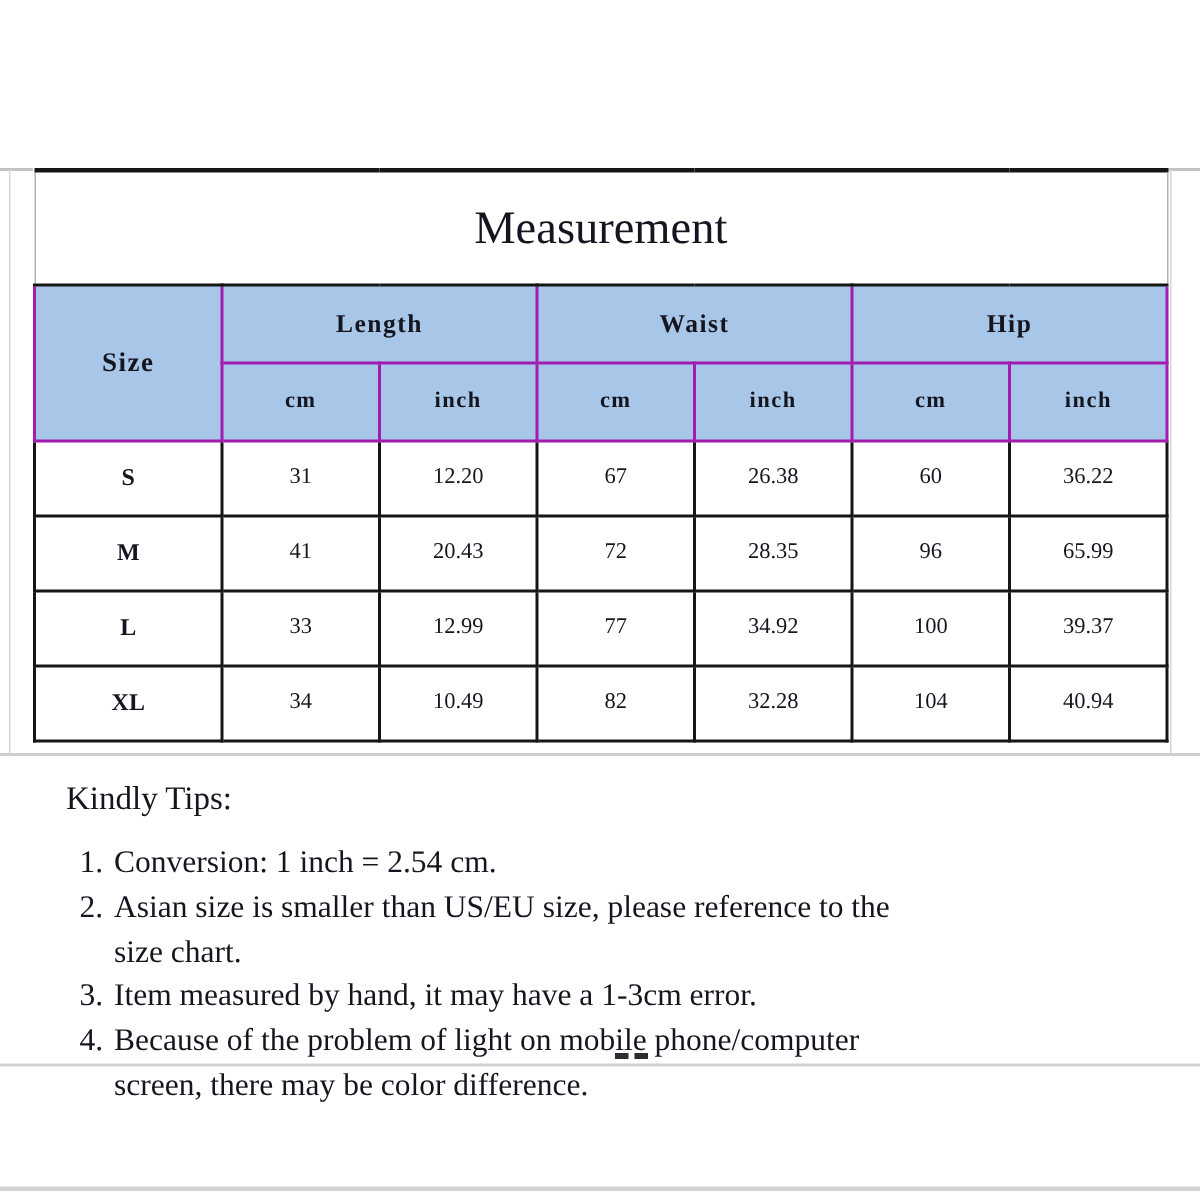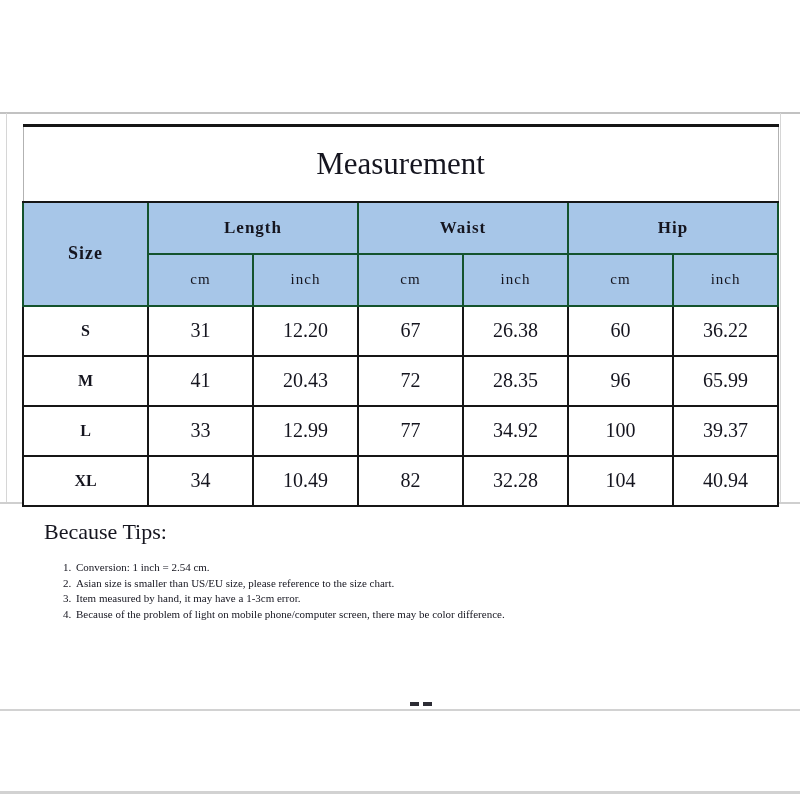--- a/index.html
+++ b/index.html
@@ -15,63 +15,63 @@
   .frame-bottom  { top: 791px; height: 3px; background: #d2d2d2; }
   .frame-left  { left: 6px;  top: 113px; height: 390px; }
   .frame-right { left: 780px; top: 113px; height: 390px; }
 
   .dash { position: absolute; top: 702px; height: 4px; width: 9px; background: #2c2c34; }
   .dash-left  { left: 410px; }
   .dash-right { left: 423px; }
 
   
   table.size-chart {
-    position: absolute; left: 22px; top: 124px;
+    position: absolute; left: 22px; top: 112px;
     width: 756px; border-collapse: collapse; table-layout: fixed;
     background: #ffffff;
   }
   .size-chart col.c-size { width: 125px; }
   .size-chart col.c-val  { width: 105px; }
 
   .size-chart td, .size-chart th { text-align: center; vertical-align: middle; }
 
   .row-title td {
     height: 76px;
     border-top: 3px solid #161616;
     border-bottom: 2px solid #161616;
     border-left: 1px solid #b2b2b2;
     border-right: 1px solid #b2b2b2;
     font-size: 31px; font-weight: normal;
     background: #ffffff;
   }
   .blue-cell {
     background: var(--hdr-bg, #a7c6e8);
-    border: 2px solid #14532d;
+    border: 2px solid #a21caf;
   }
   .row-group th { height: 52px; font-size: 17px; font-weight: bold; letter-spacing: 1px; }
-  .row-units th { height: 52px; font-size: 15px; font-weight: normal; letter-spacing: 1px; }
+  .row-units th { height: 52px; font-size: 15px; font-weight: bold; letter-spacing: 1px; }
   th.size-head { font-size: 18px; font-weight: bold; }
 
   .row-data td {
     height: 50px; border: 2px solid #161616;
-    font-size: 20px; background: #ffffff;
+    font-size: 15px; background: #ffffff;
   }
   .row-data td.size-col { font-size: 16px; font-weight: bold; }
 
   
   .tips { position: absolute; left: 0; top: 519px; width: 660px; }
   .tips h2 {
     margin-left: 44px;
     font-size: 22px; font-weight: normal;
   }
   .tips ol {
     margin-top: 15px;
     padding-left: 74px;
     width: 606px;
-    font-size: 11px;
+    font-size: 21px;
     line-height: 1.42;
   }
   .tips ol li { padding-left: 2px; }
 </style>
 </head>
 <body>
 
 <div class="hline frame-top"></div>
 <div class="vline frame-left"></div>
 <div class="vline frame-right"></div>
@@ -142,20 +142,20 @@
     <td>10.49</td>
     <td>82</td>
     <td>32.28</td>
     <td>104</td>
     <td>40.94</td>
   </tr>
 </tbody>
   </table>
 
 <div class="tips">
-  <h2>Because Tips:</h2>
+  <h2>Kindly Tips:</h2>
   <ol>
     <li>Conversion: 1 inch = 2.54 cm.</li>
     <li>Asian size is smaller than US/EU size, please reference to the size chart.</li>
     <li>Item measured by hand, it may have a 1-3cm error.</li>
     <li>Because of the problem of light on mobile phone/computer screen, there may be color difference.</li>
   </ol>
 </div>
 
 </body></html>

